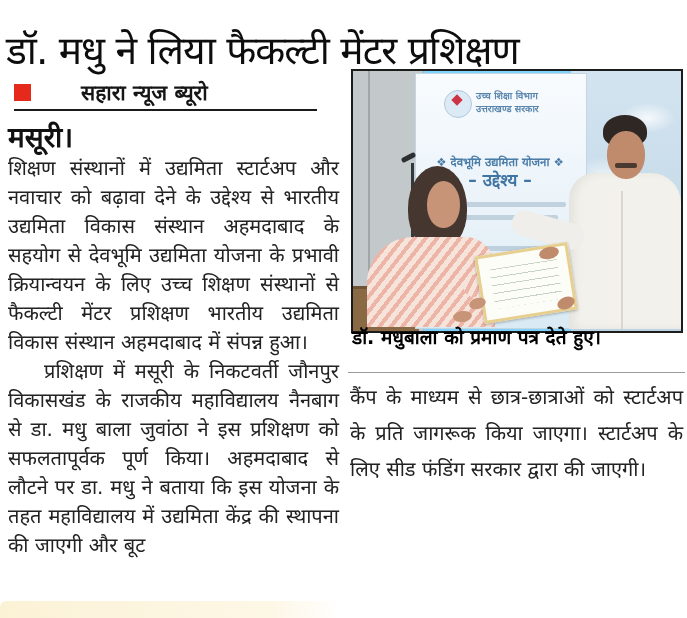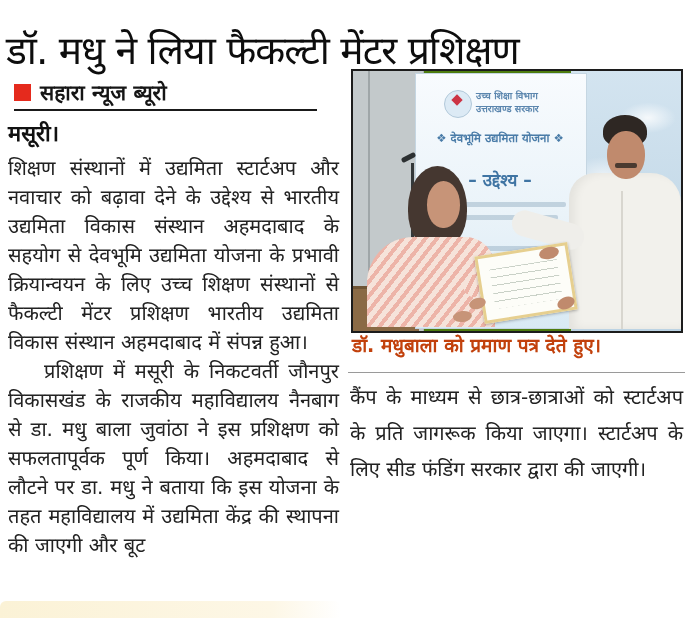--- a/index.html
+++ b/index.html
@@ -10,54 +10,54 @@
     color:#1c1c1c;
   }
   
   .headline{
     position:absolute;left:6px;top:-4px;width:678px;
     font-size:39px;font-weight:400;color:#0d0d0d;
     letter-spacing:-1px;white-space:nowrap;
   }
   .byline-row{position:absolute;left:14px;top:78px;display:flex;align-items:center;gap:9px;}
   .red-square{width:17px;height:17px;background:#e52a1d;flex:0 0 auto;}
-  .byline-text{font-size:21px;font-weight:700;color:#151515;}
+  .byline-text{font-size:21px;font-weight:700;color:#151515;margin-left:41px;}
   .byline-rule{position:absolute;left:14px;top:109px;width:303px;height:2px;background:#1a1a1a;}
-  .dateline{position:absolute;left:8px;top:117px;font-size:22px;font-weight:700;color:#111;}
+  .dateline{position:absolute;left:8px;top:117px;font-size:28px;font-weight:700;color:#111;}
 
   
   .col{font-size:20px;line-height:29px;text-align:justify;color:#222;}
   .col p{margin:0;}
   .col1{position:absolute;left:8px;top:154px;width:331px;}
   .col1 .p2{text-indent:36px;}
   .col2{position:absolute;left:350px;top:379px;width:333px;line-height:36px;}
   .col2 .p2{text-indent:54px;}
 
   
   .photo-frame{
     position:absolute;left:351px;top:69px;width:328px;height:260px;
-    border:2px solid #1c1c1c;background:#4d7c0f;overflow:hidden;
+    border:2px solid #1c1c1c;background:#7dd3fc;overflow:hidden;
   }
   .ph{position:absolute;}
   .ph-sky{right:0;top:0;width:110px;height:100%;
     background:
       radial-gradient(40px 22px at 70% 18%,rgba(255,255,255,.8),rgba(255,255,255,0) 70%),
       radial-gradient(50px 26px at 30% 40%,rgba(255,255,255,.6),rgba(255,255,255,0) 70%),
       linear-gradient(180deg,#d3e4f0,#bcd3e3);}
   .ph-wall{left:0;top:0;width:70px;height:100%;background:#c3c9cb;border-right:1px solid #aab1b3;}
   .ph-wall-line{left:15px;top:0;width:2px;height:100%;background:#9fa6a8;}
   .ph-wood{left:0;bottom:0;width:66px;height:42px;background:#8a6a45;border-top:3px solid #6e5434;}
   .ph-banner{left:62px;top:2px;width:170px;height:254px;
     background:linear-gradient(180deg,#f8fbfe 0%,#eaf3f9 55%,#d9eaf4 100%);
     border:1px solid #c5d6e2;}
   .ph-logo{left:28px;top:16px;width:26px;height:26px;border-radius:50%;
     background:#dceaf5;border:1px solid #b2c9da;}
   .ph-logo-core{left:37px;top:22px;width:8px;height:8px;background:#cc3344;transform:rotate(45deg);}
   .ph-org{left:60px;top:15px;width:104px;font-size:9.5px;line-height:13px;color:#5b86ae;font-weight:700;}
-  .ph-scheme{left:2px;top:56px;width:164px;text-align:center;font-size:11.5px;color:#4a7ca8;font-weight:700;}
+  .ph-scheme{left:2px;top:80px;width:164px;text-align:center;font-size:11.5px;color:#4a7ca8;font-weight:700;}
   .ph-obj{left:2px;top:94px;width:164px;text-align:center;font-size:17px;color:#3f74a3;font-weight:700;}
   .blur{height:5px;border-radius:2px;background:#9fb6c9;opacity:.55;}
   .bl1{left:24px;top:128px;width:126px;}
   .bl2{left:30px;top:141px;width:112px;}
   .bl3{left:26px;top:172px;width:104px;}
   .bl4{left:34px;top:185px;width:90px;}
   .bl5{left:22px;top:218px;width:118px;}
   .ph-mic{left:58px;top:92px;width:3px;height:86px;background:#33383a;}
   .ph-mic-head{left:48px;top:84px;width:15px;height:5px;background:#2c3032;transform:rotate(-28deg);border-radius:2px;}
 
@@ -80,21 +80,21 @@
   .man-mustache{left:262px;top:92px;width:22px;height:5px;border-radius:2px;background:#4a3a30;}
   .m-hand1{left:186px;top:176px;width:20px;height:12px;transform:rotate(-14deg);background:#c08a6d;border-radius:50%;}
   .m-hand2{left:204px;top:226px;width:18px;height:12px;transform:rotate(-22deg);background:#c08a6d;border-radius:50%;}
 
   .certificate{left:126px;top:178px;width:88px;height:62px;background:#fdfdf8;
     border:3px solid #e6cf8f;transform:rotate(-9deg);box-shadow:0 1px 3px rgba(0,0,0,.3);}
   .cert-lines{left:10px;top:12px;right:10px;bottom:10px;
     background:repeating-linear-gradient(180deg,rgba(150,165,150,.5) 0 1px,transparent 1px 8px);}
 
   
-  .caption{position:absolute;left:352px;top:332px;width:331px;font-size:19px;font-weight:700;color:#c2410c;}
+  .caption{position:absolute;left:352px;top:324px;width:331px;font-size:19px;font-weight:700;color:#000000;}
   .caption-rule{position:absolute;left:348px;top:372px;width:337px;height:1px;background:#9a9a9a;}
 
   
   .cream-strip{position:absolute;left:0;top:601px;width:341px;height:17px;
     border-radius:6px 6px 0 0;
     background:linear-gradient(90deg,#fbf2d6 0%,#fdf7e6 80%,rgba(253,247,230,0) 100%);}
 </style>
 </head>
 <body>
 

